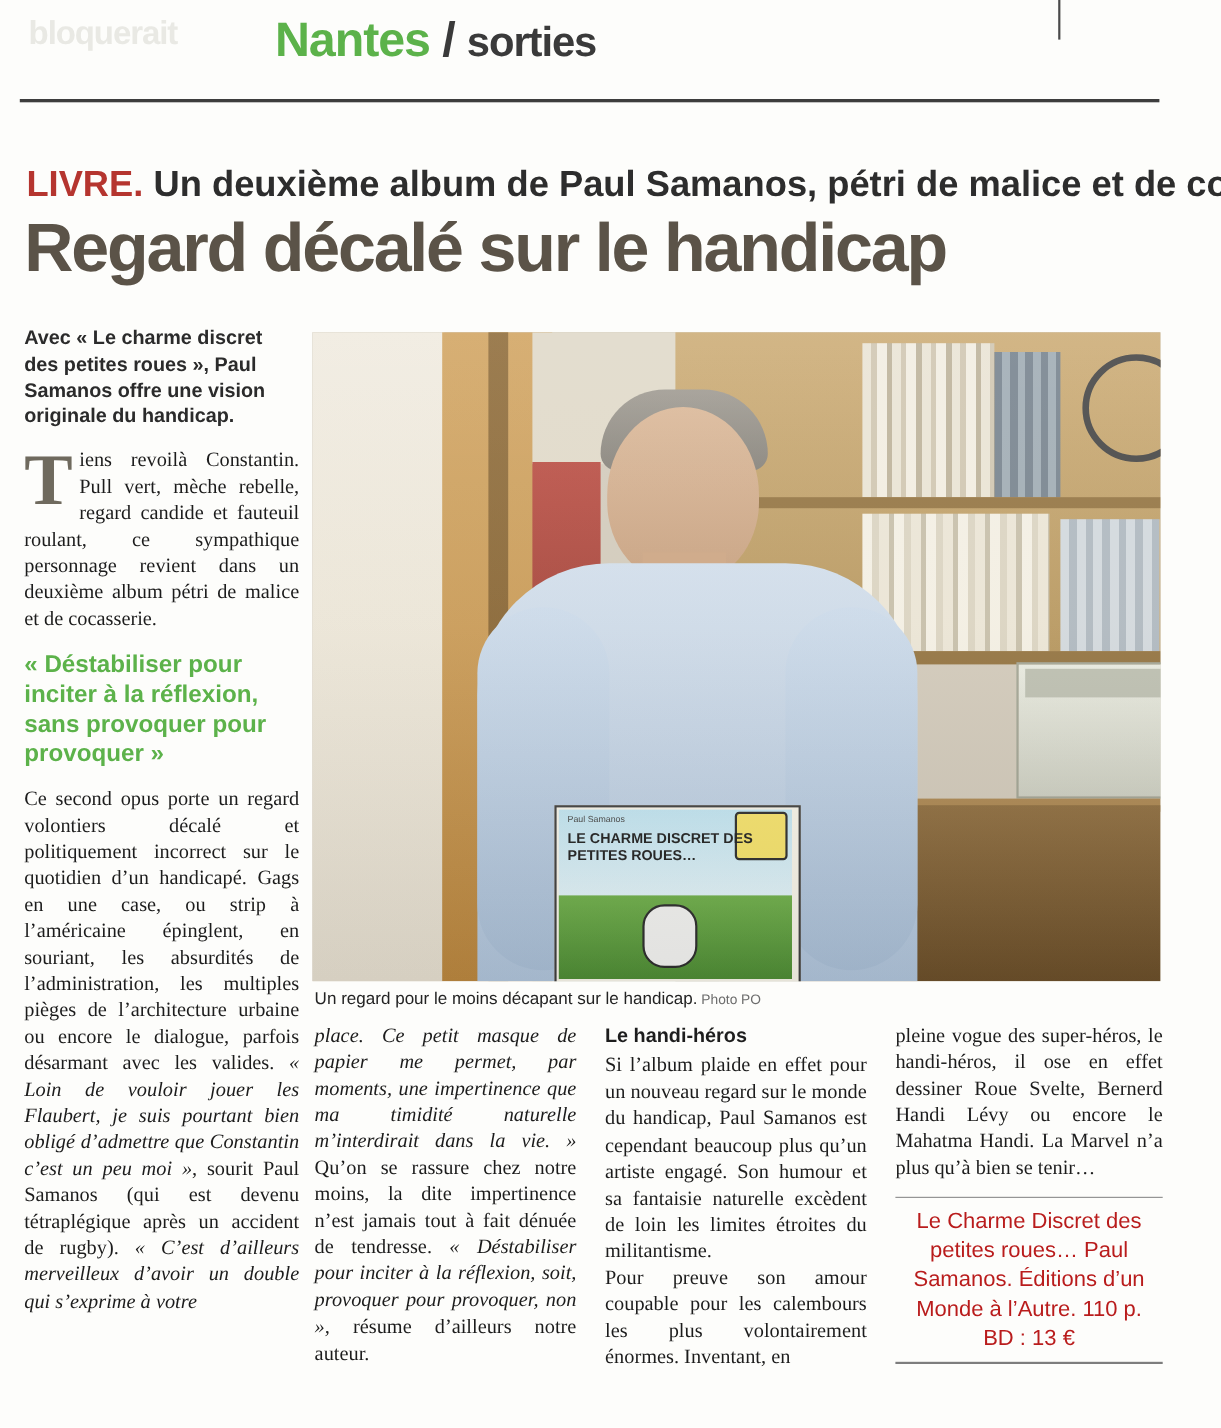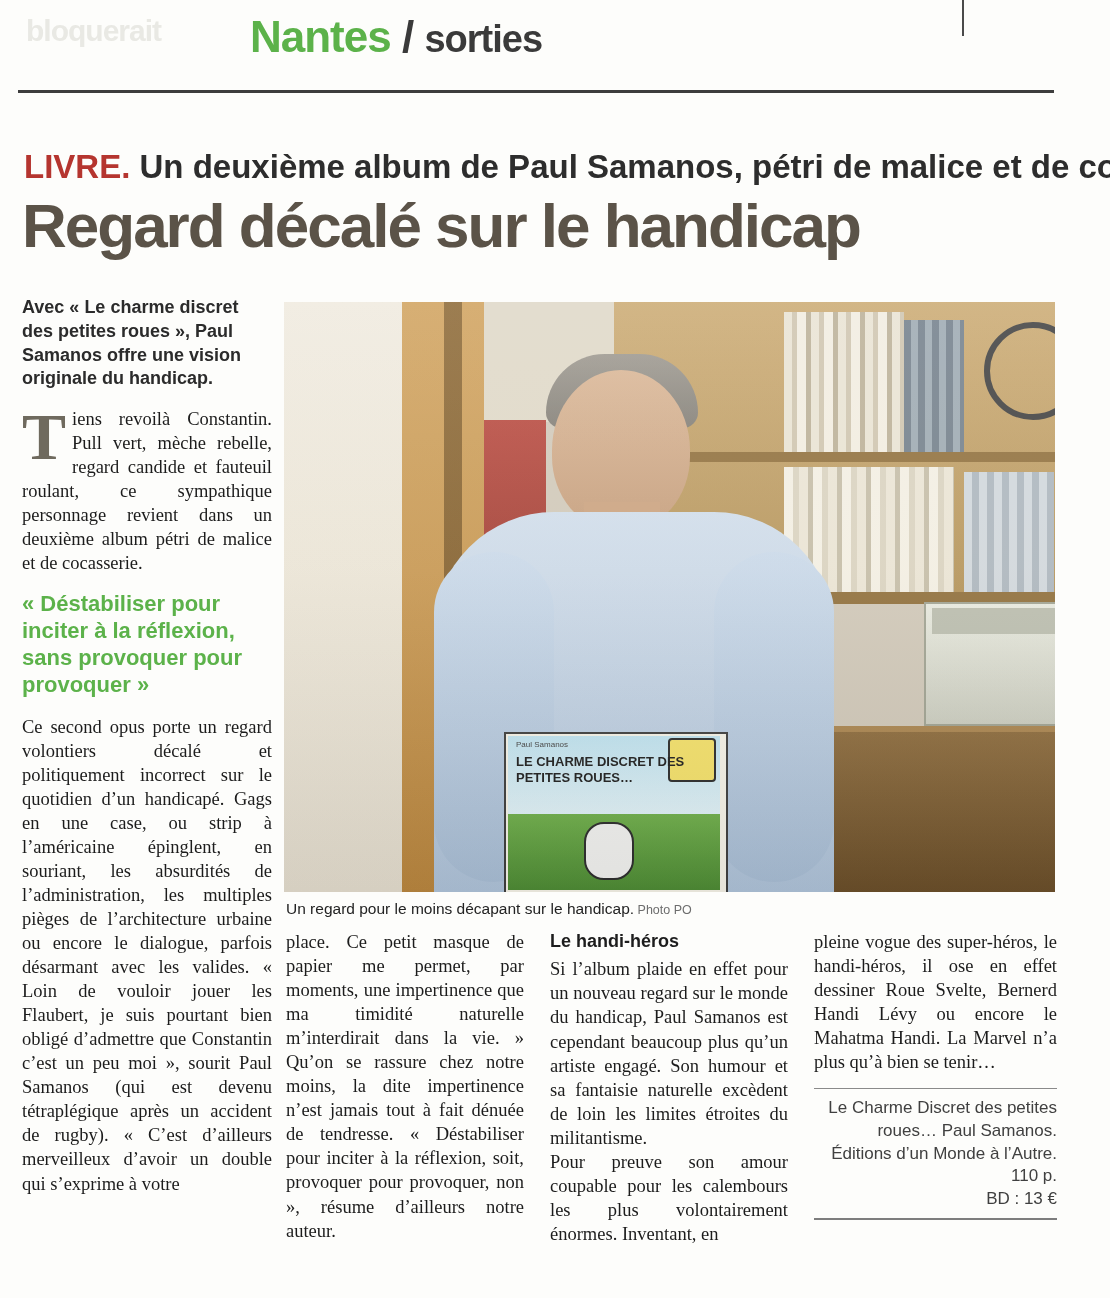--- a/index.html
+++ b/index.html
@@ -218,35 +218,35 @@
     font-family: "Liberation Serif", serif;
     font-size: 18.5px;
     line-height: 1.30;
     text-align: justify;
     color: #1c1c1c;
   }
   .lcol.c1 { left: 0; }
   .lcol.c2 { left: 264px; }
   .lcol.c3 { left: 528px; }
   .lcol.c4 { left: 792px; width: 243px; }
-  .ital { }
+  .ital { font-style: italic; }
   .subhead {
     font-family: "Liberation Sans", sans-serif;
     font-weight: bold;
     font-size: 18px;
     color: #1d1d1d;
     margin-bottom: 4px;
   }
   .infobox {
     margin-top: 14px;
     font-family: "Liberation Sans", sans-serif;
-    font-size: 17px;
+    font-size: 20px;
     line-height: 1.33;
-    color: #404040;
-    text-align: right;
+    color: #b91c1c;
+    text-align: center;
   }
   .infobox .rule-top {
     width: 100%;
     height: 1px;
     background: #8a8a8a;
     margin-bottom: 8px;
   }
   .infobox .rule-bottom {
     width: 100%;
     height: 2px;

